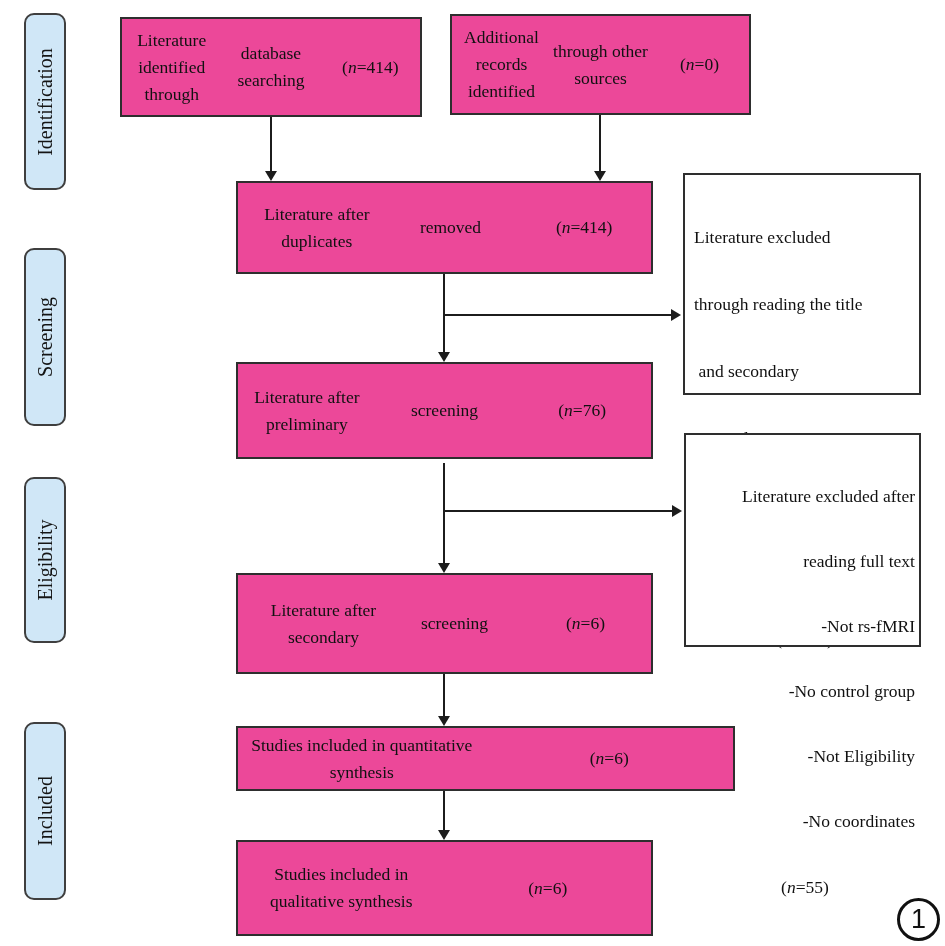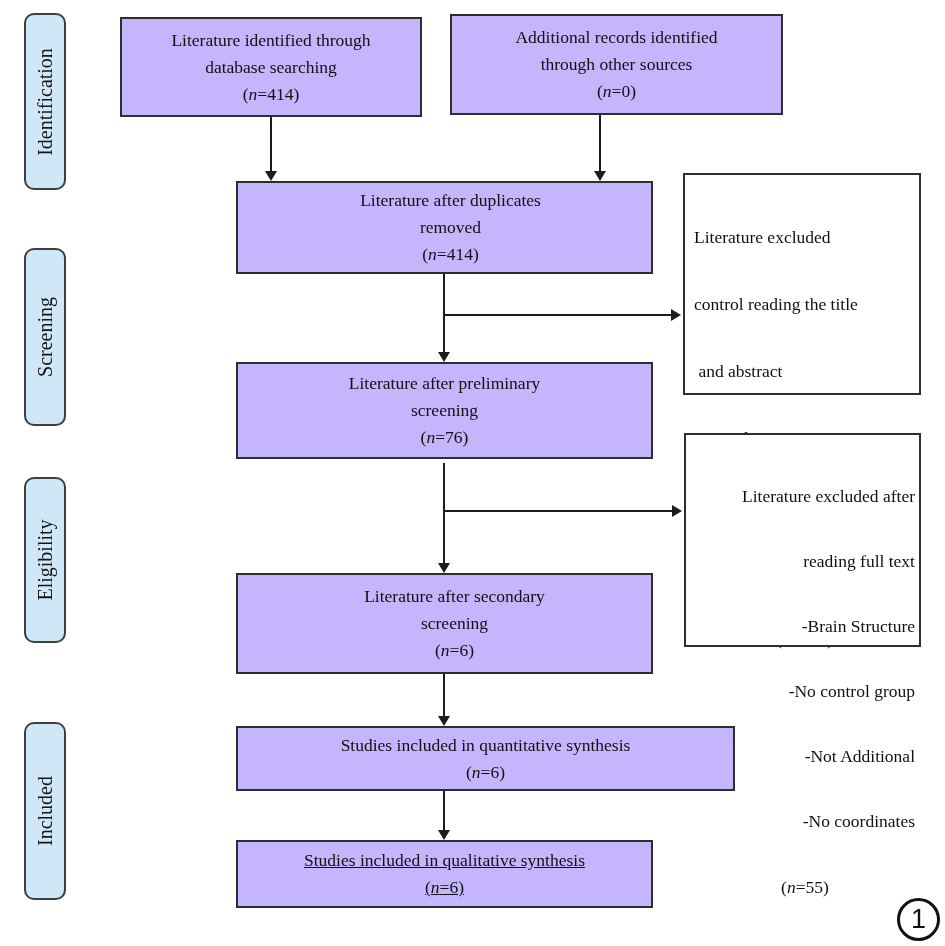--- a/index.html
+++ b/index.html
@@ -7,22 +7,22 @@
            font-family:"Liberation Serif", serif;color:#111;}
 
   
   .stage{position:absolute;background:#d0e7f7;border:2px solid #3f3f3f;border-radius:10px;
          box-sizing:border-box;}
   .stage .vtext{position:absolute;left:50%;top:50%;
          transform:translate(-50%,-50%) rotate(-90deg);
          font-size:20px;white-space:nowrap;color:#141414;}
 
   
-  .box{position:absolute;border:2px solid #2e2e2e;background:#c4b5fd;box-sizing:border-box;
-       display:flex;flex-direction:column;align-items:center;justify-content:center;
+  .box{position:absolute;border:2px solid #2e2e2e;background:#ec4899;box-sizing:border-box;
+       display:flex;flex-direction:row;align-items:center;justify-content:center;
        text-align:center;font-size:17.5px;line-height:27px;}
   .box .bline{width:100%;}
 
   
   .sidebox{position:absolute;border:2px solid #2e2e2e;background:#fff;box-sizing:border-box;
        font-size:17.5px;text-align:left;padding:8px 4px 16px 9px;white-space:pre-wrap;}
   .sidebox .bline{line-height:25px;}
   .sidebox.tight .bline{line-height:23px;text-align:right;}
   .sidebox .nline{text-align:center;line-height:25px;}
   .ital{font-style:italic;}
@@ -59,70 +59,70 @@
   <div class="stage" style="left:24px;top:722px;width:42px;height:178px;">
     <span class="vtext">Included</span>
   </div>
 
   <div class="box" style="left:120px;top:17px;width:302px;height:100px;">
     <div class="bline">Literature identified through</div>
     <div class="bline">database searching</div>
     <div class="bline"><span>(</span><span class="ital">n</span><span>=414)</span></div>
   </div>
 
-  <div class="box" style="left:450px;top:14px;width:333px;height:101px;">
+  <div class="box" style="left:450px;top:14px;width:301px;height:101px;">
     <div class="bline">Additional records identified</div>
     <div class="bline">through other sources</div>
     <div class="bline"><span>(</span><span class="ital">n</span><span>=0)</span></div>
   </div>
 
   <div class="box" style="left:236px;top:181px;width:417px;height:93px;padding-left:12px;">
     <div class="bline">Literature after duplicates</div>
     <div class="bline">removed</div>
     <div class="bline"><span>(</span><span class="ital">n</span><span>=414)</span></div>
   </div>
 
   <div class="sidebox" style="left:683px;top:173px;width:238px;height:222px;">
     <div class="bline">Literature excluded</div>
-    <div class="bline">control reading the title</div>
-    <div class="bline"> and abstract</div>
+    <div class="bline">through reading the title</div>
+    <div class="bline"> and secondary</div>
     <div class="bline">-Not relevant</div>
     <div class="bline">-Not BPD</div>
     <div class="bline">-Not fMRI</div>
     <div class="nline"><span>(</span><span class="ital">n</span><span>=353)</span></div>
   </div>
 
   <div class="box" style="left:236px;top:362px;width:417px;height:97px;">
     <div class="bline">Literature after preliminary</div>
     <div class="bline">screening</div>
     <div class="bline"><span>(</span><span class="ital">n</span><span>=76)</span></div>
   </div>
 
   <div class="sidebox tight" style="left:684px;top:433px;width:237px;height:214px;">
     <div class="bline">Literature excluded after</div>
     <div class="bline">reading full text</div>
-    <div class="bline">-Brain Structure</div>
+    <div class="bline">-Not rs-fMRI</div>
     <div class="bline">-No control group</div>
-    <div class="bline"> -Not Additional</div>
+    <div class="bline"> -Not Eligibility</div>
     <div class="bline">-No coordinates</div>
     <div class="nline"><span>(</span><span class="ital">n</span><span>=55)</span></div>
   </div>
 
   <div class="box" style="left:236px;top:573px;width:417px;height:101px;padding-left:20px;">
     <div class="bline">Literature after secondary</div>
     <div class="bline">screening</div>
     <div class="bline"><span>(</span><span class="ital">n</span><span>=6)</span></div>
   </div>
 
   <div class="box" style="left:236px;top:726px;width:499px;height:65px;">
     <div class="bline">Studies included in quantitative synthesis</div>
     <div class="bline"><span>(</span><span class="ital">n</span><span>=6)</span></div>
   </div>
 
-  <div class="box" style="left:236px;top:840px;width:417px;height:68px;text-decoration:underline;">
+  <div class="box" style="left:236px;top:840px;width:417px;height:96px;">
     <div class="bline">Studies included in qualitative synthesis</div>
     <div class="bline"><span>(</span><span class="ital">n</span><span>=6)</span></div>
   </div>
 
   <div class="av" style="left:270px;top:117px;height:54px;"></div>
   <div class="av" style="left:599px;top:115px;height:56px;"></div>
   <div class="av" style="left:443px;top:274px;height:78px;"></div>
   <div class="ah" style="left:444px;top:314px;width:227px;"></div>
   <div class="av" style="left:443px;top:463px;height:100px;"></div>
   <div class="ah" style="left:444px;top:510px;width:228px;"></div>

